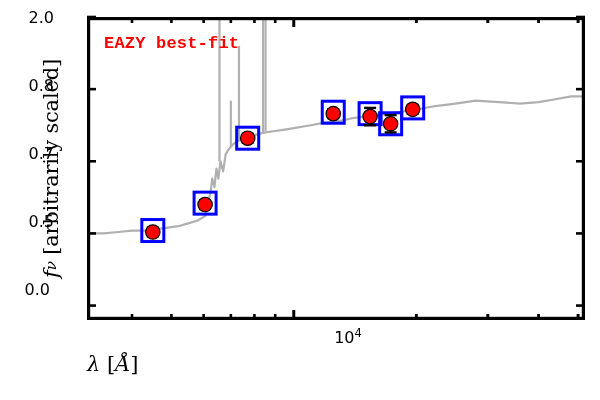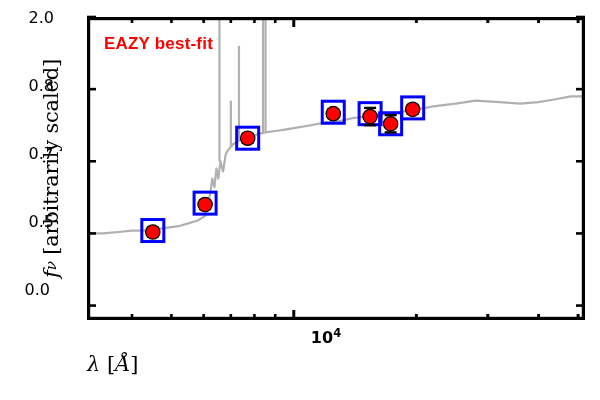--- a/index.html
+++ b/index.html
@@ -26,21 +26,21 @@
   .xlabel{
     position:absolute;
     left:87px; top:352px; width:498px;
     text-align:left;
     font-family:"DejaVu Serif", serif;
     font-size:21px;color:#000;
   }
   .annot{
     position:absolute;
     left:104px; top:34px;
-    font-family:Liberation Sans, sans-serif;
+    font-family:Liberation Mono, monospace;
     font-weight:bold;
     font-size:17px;
     color:#ff0000;
     letter-spacing:0.2px;
   }
   .tlbl{
     position:absolute;
     font-family:"DejaVu Sans", sans-serif;
     font-size:16px;color:#000;
   }
@@ -172,13 +172,13 @@
 </div>
 
 <div class="annot">EAZY best-fit</div>
 
 <div class="tlbl ytl" style="left:10px;top:8px;">2.0</div>
 <div class="tlbl ytl" style="left:10px;top:76px;">0.8</div>
 <div class="tlbl ytl" style="left:10px;top:144px;">0.7</div>
 <div class="tlbl ytl" style="left:10px;top:212px;">0.5</div>
 <div class="tlbl ytl" style="left:6px;top:280px;">0.0</div>
 
-<div class="tlbl xtl" style="left:296px;top:326px;font-weight:bold;"><span>10</span><sup>4</sup></div>
+<div class="tlbl xtl" style="left:318px;top:326px;"><span>10</span><sup>4</sup></div>
 
 </body></html>

